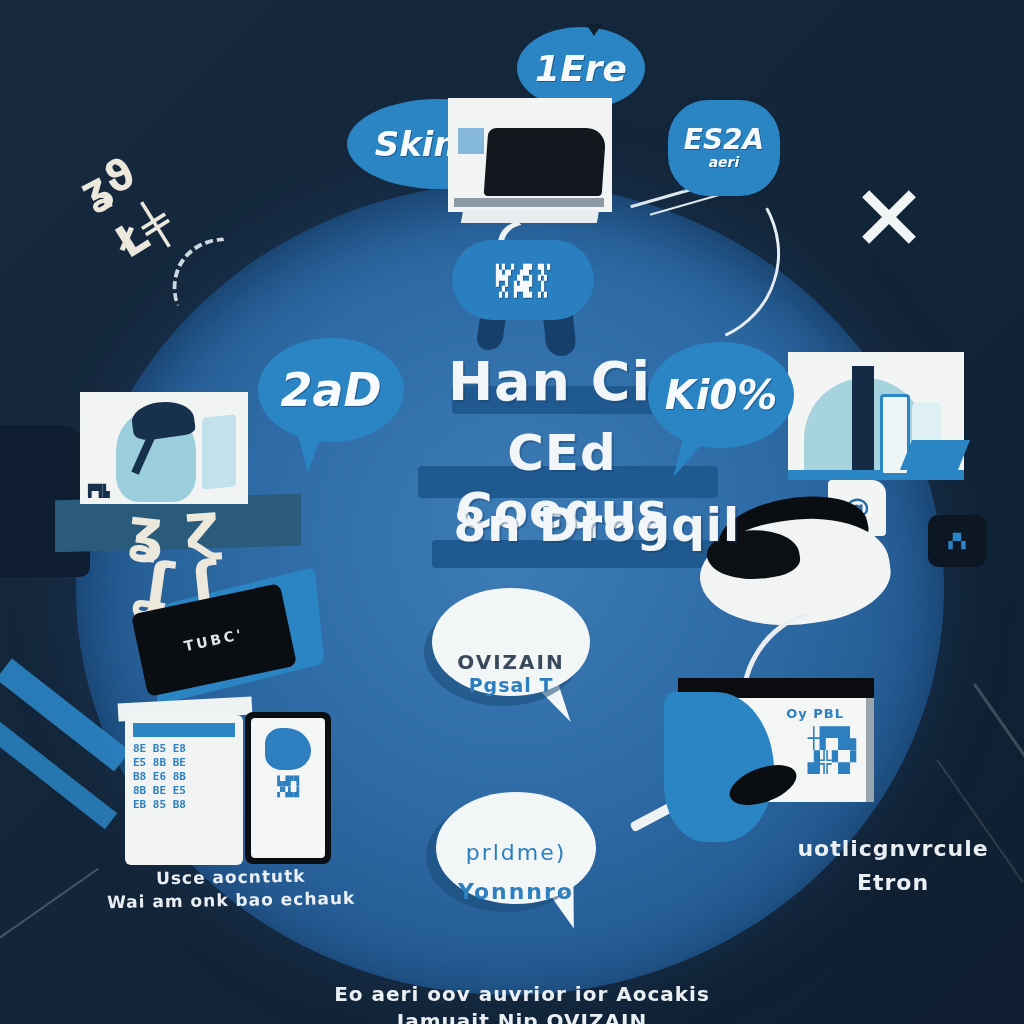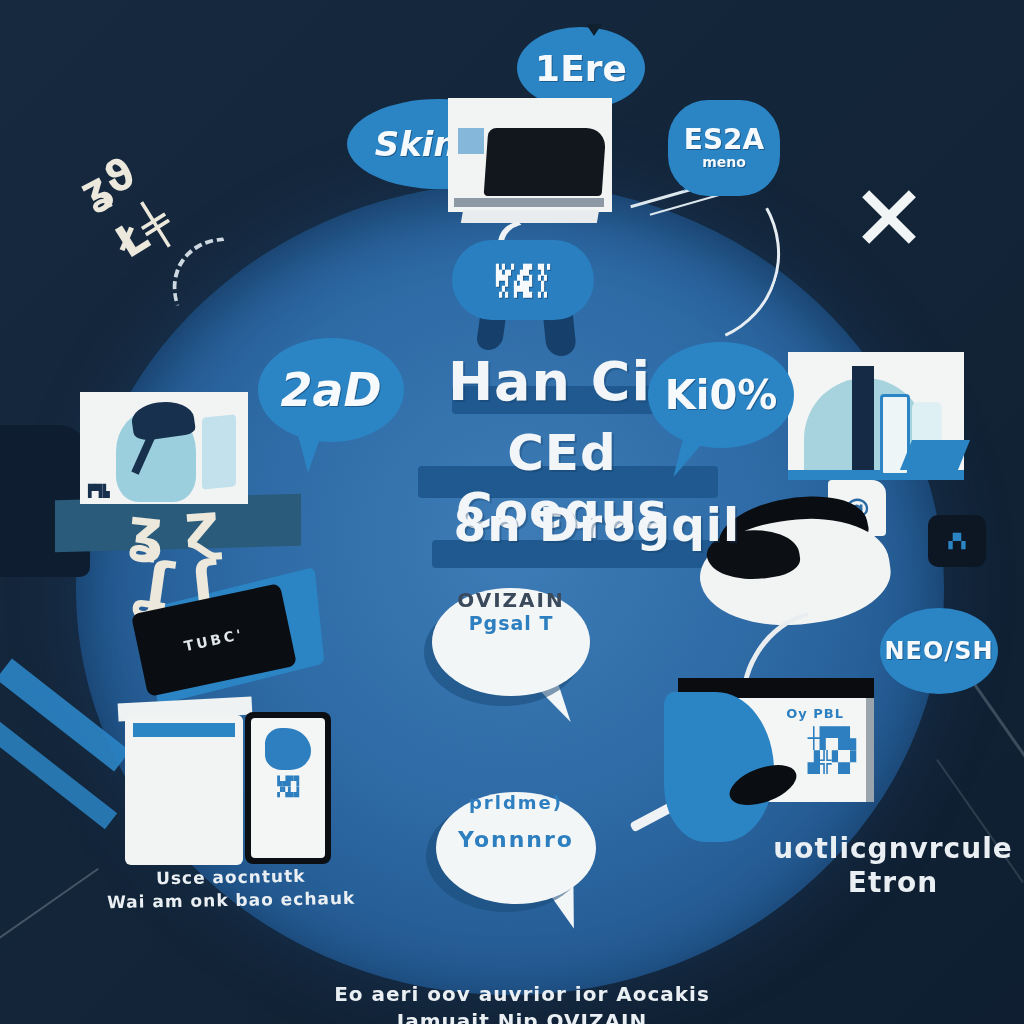--- a/index.html
+++ b/index.html
@@ -7,23 +7,23 @@
     font-family:"DejaVu Sans",sans-serif;
     background:linear-gradient(135deg,#16293f 0%,#132539 45%,#0f1f31 100%);}
   .abs{position:absolute;}
   
   #disc{left:76px;top:183px;width:868px;height:812px;border-radius:50%;z-index:1;
     background:radial-gradient(ellipse at 50% 44%,#3d7cb6 0%,#2f6ca7 40%,#235990 72%,#1b4a7b 100%);
     box-shadow:inset 0 14px 60px rgba(8,28,54,.55), 0 0 70px rgba(40,90,150,.25);}
   
   .bubble{position:absolute;background:#2b85c5;border-radius:50%;display:flex;flex-direction:column;
     align-items:center;justify-content:center;color:#f6fafc;font-weight:bold;text-align:center;z-index:4;
-    text-shadow:1px 1px 0 rgba(16,56,96,.55);}
+    text-shadow:1px 1px 0 rgba(16,56,96,.55);font-style:italic;}
   .whitebubble{position:absolute;background:#f3f6f6;border-radius:50%;display:flex;flex-direction:column;
-    align-items:center;justify-content:flex-start;text-align:center;z-index:4;}
+    align-items:center;justify-content:flex-end;text-align:center;z-index:4;}
   .tri{position:absolute;width:0;height:0;z-index:3;}
   .cap{position:absolute;color:#eaeff3;font-weight:bold;text-align:center;z-index:5;}
   .mono{font-family:"DejaVu Sans Mono",monospace;}
   .smear{position:absolute;background:#20598f;z-index:2;border-radius:4px;}
   .ctext{position:absolute;z-index:4;color:#f3f6f8;font-weight:bold;text-align:center;
     text-shadow:2px 2px 0 rgba(20,60,100,.35);letter-spacing:1px;}
   .device{position:absolute;z-index:3;}
   .arc{position:absolute;border:3px solid transparent;border-radius:50%;z-index:2;}
   .line{position:absolute;background:#dde7ee;z-index:2;}
   .scrib{position:absolute;color:#ece8dc;z-index:2;font-weight:bold;}
@@ -56,21 +56,21 @@
     <span>1Ere</span>
   </div>
   <div class="tri" style="left:586px;top:24px;border-left:8px solid transparent;border-right:8px solid transparent;border-top:12px solid #10202f;z-index:5;"></div>
 
   <div class="bubble" style="left:347px;top:99px;width:184px;height:90px;font-size:34px;z-index:3;font-style:italic;">
     <span>Skimik</span>
   </div>
 
   <div class="bubble" style="left:668px;top:100px;width:112px;height:96px;border-radius:40px;">
     <span style="font-size:28px;line-height:28px;">ES2A</span>
-    <span style="font-size:14px;line-height:16px;">meno</span>
+    <span style="font-size:14px;line-height:16px;">aeri</span>
   </div>
   <div class="tri" style="left:688px;top:170px;border-top:26px solid #2b85c5;border-right:16px solid transparent;transform:rotate(24deg);"></div>
 
   <div class="device" style="left:448px;top:98px;width:164px;height:114px;background:#f2f4f4;z-index:4;">
     <div class="abs" style="right:8px;bottom:16px;width:118px;height:68px;background:#12161d;border-radius:8px 20px 4px 4px;transform:skewX(-4deg);"></div>
     <div class="abs" style="left:10px;top:30px;width:26px;height:26px;background:#2b85c5;opacity:.55;"></div>
     <div class="abs" style="left:6px;bottom:5px;width:150px;height:9px;background:#8d99a4;"></div>
   </div>
   <div class="abs" style="left:462px;top:210px;width:136px;height:13px;background:#e8ecee;transform:skewX(-10deg);z-index:4;"></div>
   <div class="arc" style="left:497px;top:222px;width:64px;height:44px;border-bottom:6px solid #eef2f4;border-left:6px solid #eef2f4;transform:rotate(20deg);z-index:4;"></div>
@@ -134,32 +134,36 @@
   <div class="abs" style="left:700px;top:520px;width:190px;height:105px;background:#f2f4f4;border-radius:50% 55% 45% 60%;transform:rotate(-8deg);z-index:3;">
     <div class="abs" style="left:10px;top:4px;width:92px;height:50px;background:#0c0f14;border-radius:40% 60% 30% 60%;"></div>
   </div>
   <div class="arc" style="left:745px;top:608px;width:120px;height:150px;border-left:5px solid #e9edf0;transform:rotate(30deg);z-index:3;"></div>
   <div class="arc" style="left:706px;top:700px;width:100px;height:120px;border-right:4px solid #e9edf0;transform:rotate(-18deg);z-index:3;"></div>
   <div class="abs" style="left:628px;top:808px;width:64px;height:10px;background:#eef2f4;border-radius:4px;transform:rotate(-28deg);z-index:4;"></div>
 
   <div class="abs" style="left:-12px;top:702px;width:150px;height:26px;background:#2b85c5;transform:rotate(38deg);z-index:2;opacity:.9;"></div>
   <div class="abs" style="left:-32px;top:762px;width:160px;height:20px;background:#2b85c5;transform:rotate(38deg);z-index:2;opacity:.85;"></div>
 
-  <div class="bubble" style="left:880px;top:608px;width:118px;height:86px;font-size:24px;letter-spacing:1px;">
-    <span>NEO/SH</span>
-  </div>
 
   <div class="abs" style="left:150px;top:588px;width:172px;height:96px;background:#2b85c5;border-radius:6px;transform:rotate(-14deg) skewX(-8deg);z-index:2;"></div>
   <div class="abs" style="left:138px;top:598px;width:152px;height:84px;background:#0a0d11;border-radius:8px;transform:rotate(-12deg);z-index:3;display:flex;align-items:center;justify-content:center;">
     <span style="color:#dfe5e8;font-size:14px;letter-spacing:3px;font-weight:bold;">TUBC'</span>
   </div>
 
   <div class="abs" style="left:118px;top:700px;width:134px;height:18px;background:#eef2f3;transform:rotate(-3deg);z-index:2;"></div>
   <div class="device" style="left:125px;top:715px;width:118px;height:150px;background:#f2f4f4;border-radius:6px;padding:8px;box-sizing:border-box;z-index:3;">
     <div style="height:14px;background:#2b85c5;margin-bottom:5px;"></div>
+    <div class="mono" style="color:#2d7fc0;font-size:11px;line-height:14px;font-weight:bold;">
+      <div>8E B5 E8</div>
+      <div>E5 8B BE</div>
+      <div>B8 E6 8B</div>
+      <div>8B BE E5</div>
+      <div>EB 85 B8</div>
+    </div>
   </div>
   <div class="device" style="left:245px;top:712px;width:86px;height:152px;background:#0b0e12;border-radius:8px;padding:6px;box-sizing:border-box;z-index:3;">
     <div style="width:100%;height:100%;background:#f4f6f6;border-radius:4px;overflow:hidden;text-align:center;">
       <div style="width:46px;height:42px;background:#2d7fc0;border-radius:40% 60% 50% 40%;margin:10px auto 6px;"></div>
       <div class="mono" style="color:#2d7fc0;font-size:9px;line-height:11px;font-weight:bold;">
         <div>▙▟▛▜</div>
         <div>▞▚▙▟</div>
       </div>
     </div>
   </div>
@@ -169,39 +173,39 @@
     <div>Wai am onk bao echauk</div>
   </div>
 
   <div class="whitebubble" style="left:432px;top:588px;width:158px;height:108px;box-shadow:-8px 10px 0 rgba(26,74,120,.55);">
     <span style="color:#3a4a5c;font-weight:bold;font-size:20px;letter-spacing:2px;">OVIZAIN</span>
     <span style="color:#2d7fc0;font-weight:bold;font-size:19px;letter-spacing:1px;">Pgsal T</span>
   </div>
   <div class="tri" style="left:545px;top:686px;border-top:40px solid #f3f6f6;border-left:20px solid transparent;transform:rotate(-18deg);"></div>
 
   <div class="whitebubble" style="left:436px;top:792px;width:160px;height:112px;box-shadow:-10px 8px 0 rgba(26,74,120,.55);">
-    <span style="color:#2d7fc0;font-weight:bold;font-size:18px;letter-spacing:2px;">prldme)</span>
+    <span style="color:#2d7fc0;font-weight:normal;font-size:22px;letter-spacing:2px;">prldme)</span>
     <span style="color:#2d7fc0;font-weight:bold;font-size:22px;letter-spacing:2px;margin-top:14px;">Yonnnro</span>
   </div>
   <div class="tri" style="left:556px;top:884px;border-top:44px solid #f3f6f6;border-left:8px solid transparent;border-right:20px solid transparent;transform:rotate(-25deg);"></div>
 
   <div class="device" style="left:678px;top:678px;width:196px;height:124px;background:#f4f6f5;z-index:3;">
     <div style="height:20px;background:#0a0c10;"></div>
     <div class="abs" style="right:0;top:20px;width:8px;height:104px;background:#9aa4ad;"></div>
     <span class="abs" style="right:30px;top:28px;color:#2d7fc0;font-weight:bold;font-size:13px;letter-spacing:1px;">Oy PBL</span>
     <div class="abs mono" style="right:18px;top:48px;color:#2d7fc0;font-size:20px;line-height:24px;font-weight:bold;text-align:right;">
       <div>┼▛▜▙</div>
       <div>▟╬▚▞</div>
     </div>
   </div>
   <div class="abs" style="left:664px;top:692px;width:110px;height:150px;background:#2b85c5;border-radius:10% 58% 52% 42%;z-index:4;"></div>
   <div class="abs" style="left:728px;top:768px;width:70px;height:34px;background:#0a0d11;border-radius:50%;transform:rotate(-20deg);z-index:4;"></div>
 
   <div class="cap" style="left:766px;top:832px;width:254px;font-size:26px;line-height:34px;letter-spacing:1px;">
-    <div style="font-size:28px;">uotlicgnvrcule Etron</div>
+    <div style="font-size:22px;">uotlicgnvrcule Etron</div>
   </div>
 
   <div class="cap" style="left:330px;top:981px;width:384px;font-size:20px;line-height:27px;letter-spacing:1px;">
     <div>Eo aeri oov auvrior ior Aocakis</div>
     <div>Iamuait Nip OVIZAIN</div>
   </div>
 
 </div>
 
 </body></html>

